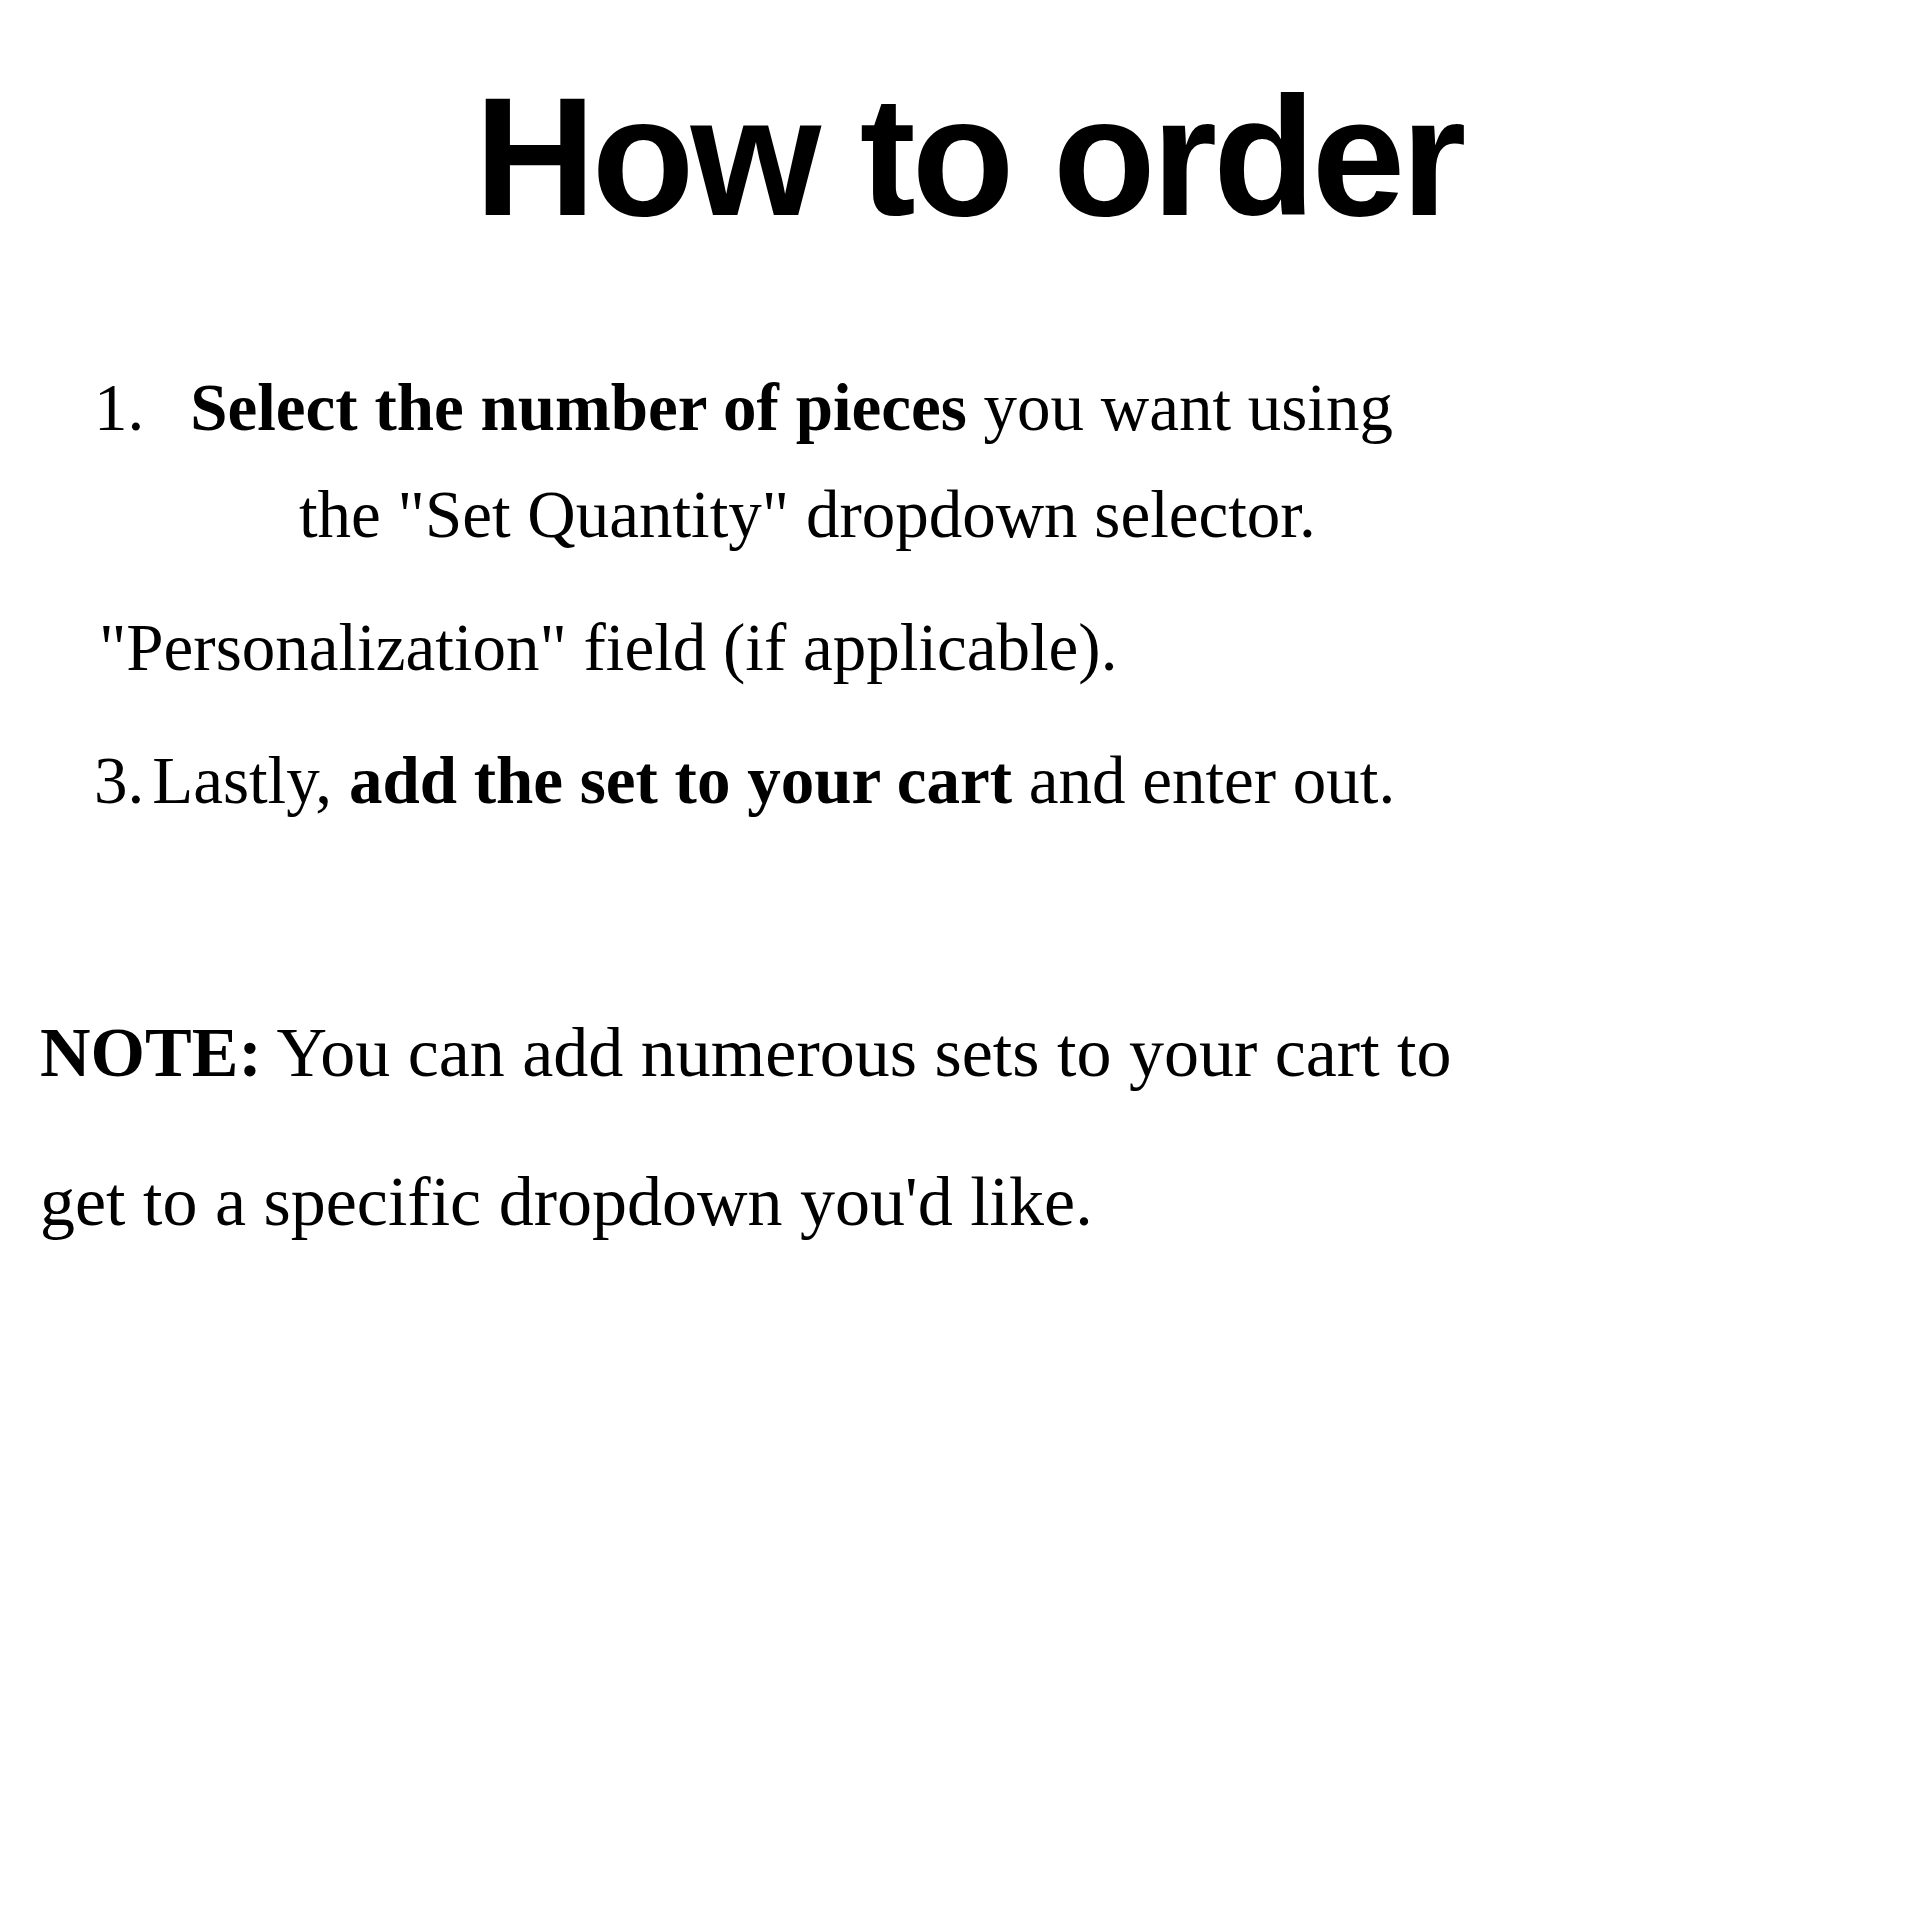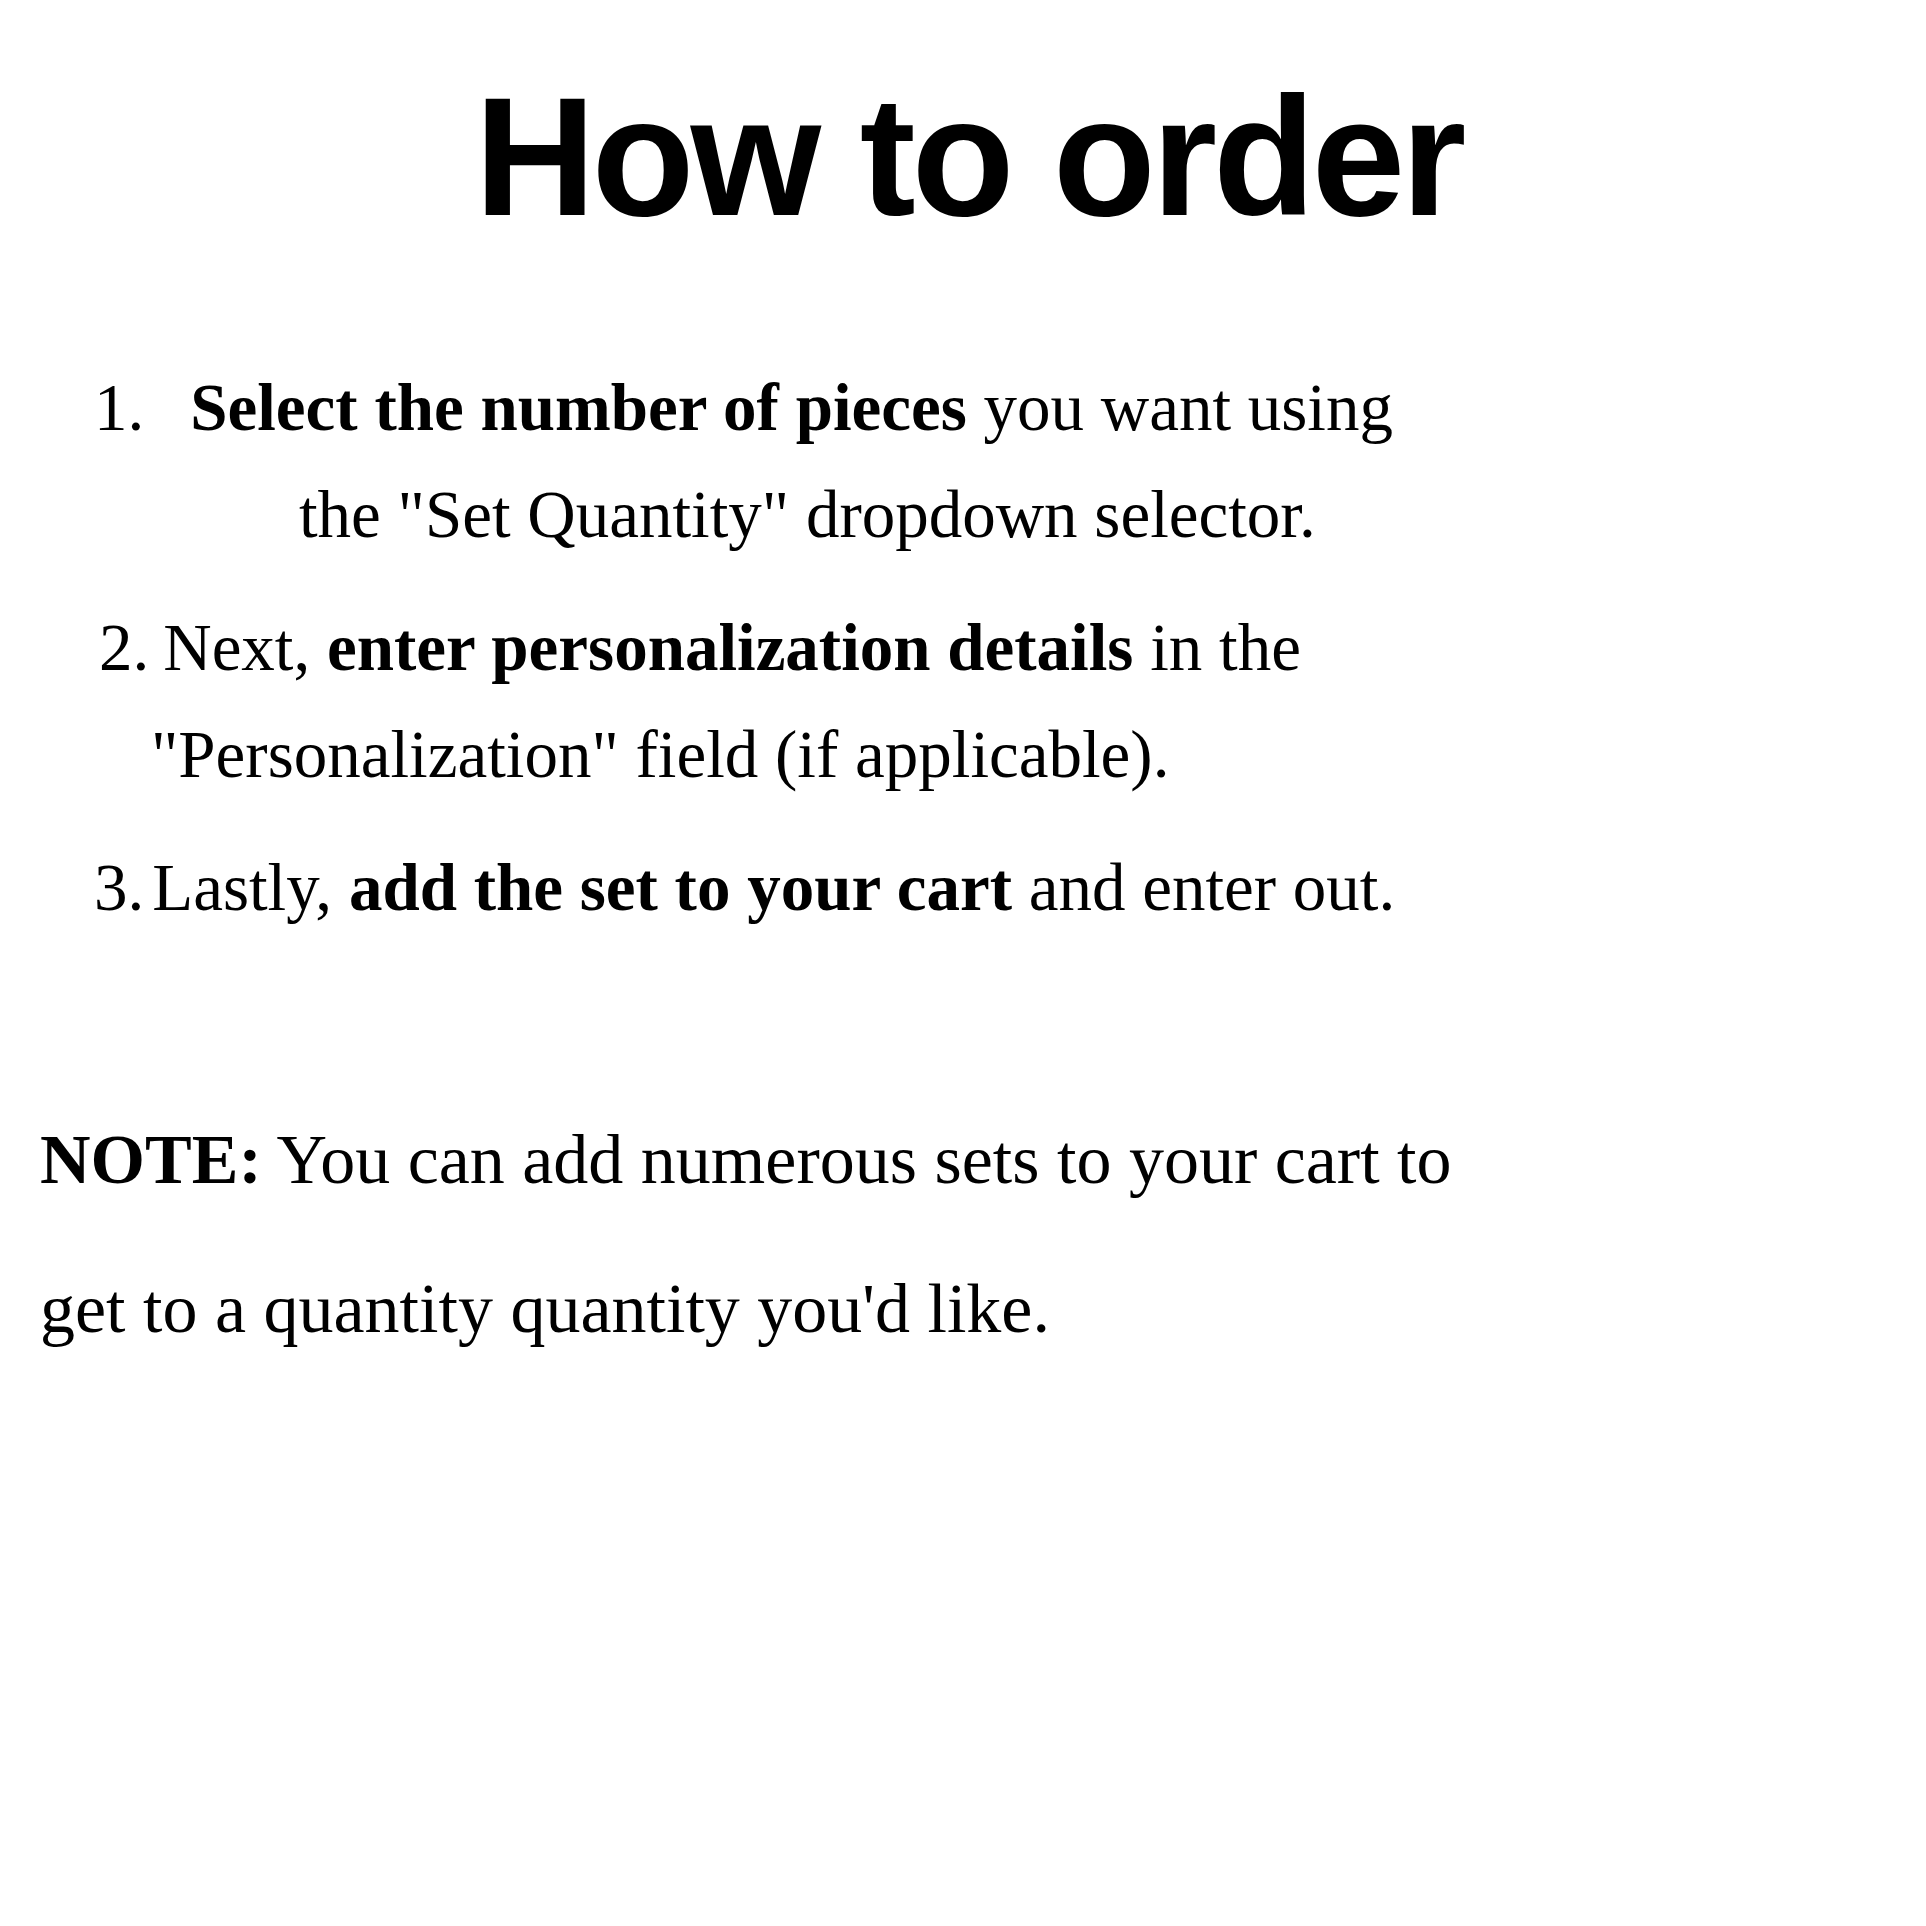--- a/index.html
+++ b/index.html
@@ -52,27 +52,26 @@
 
 <div class="page">
   <h1 class="title">How to order</h1>
 
   <div class="steps" id="steps-container">
       <div class="step step-1">
         <div class="step-line"><span class="step-number">1.</span><span class="seg seg-bold">Select the number of pieces</span><span class="seg"> you want using</span></div>
         <div class="step-line"><span class="seg">the "Set Quantity" dropdown selector.</span></div>
       </div>
       <div class="step step-2">
-        <div class="step-line"><span class="step-number">2.</span><span class="seg">Next, </span><span class="seg seg-bold">enter personalization details</span><span class="seg"> in the</span></div>
         <div class="step-line"><span class="seg">"Personalization" field (if applicable).</span></div>
       </div>
       <div class="step step-3">
         <div class="step-line"><span class="step-number">3.</span><span class="seg">Lastly, </span><span class="seg seg-bold">add the set to your cart</span><span class="seg"> and enter out.</span></div>
       </div>
     </div>
 
   <div class="note-block" id="note-block">
       <div class="para-line"><span class="seg seg-bold">NOTE:</span><span class="seg"> You can add numerous sets to your cart to</span></div>
-      <div class="para-line"><span class="seg">get to a quantity quantity you'd like.</span></div>
+      <div class="para-line"><span class="seg">get to a specific dropdown you'd like.</span></div>
     </div>
 
 </div>
 
 
 </body></html>

